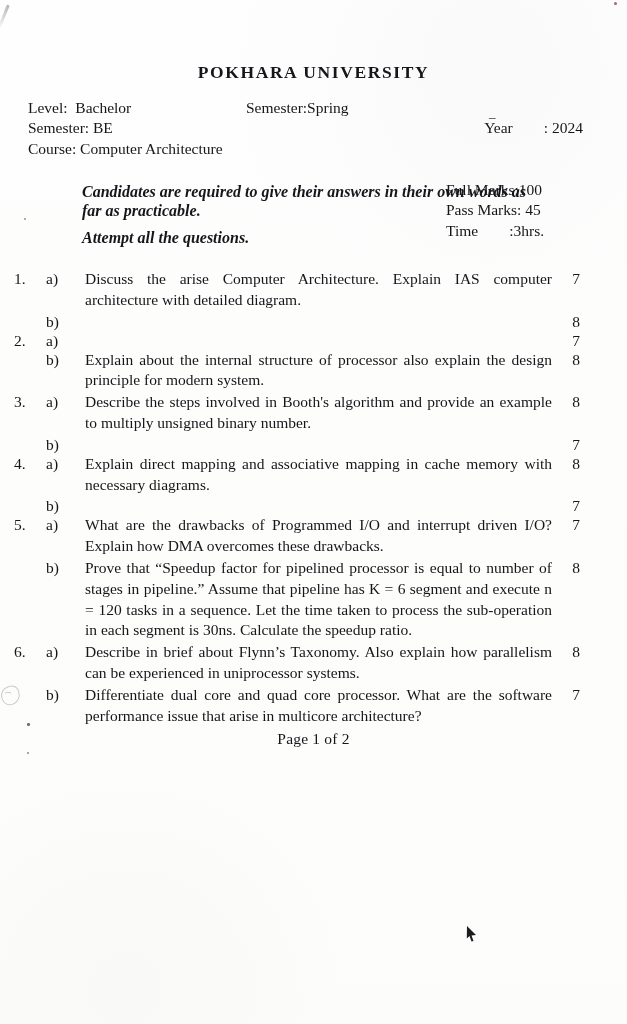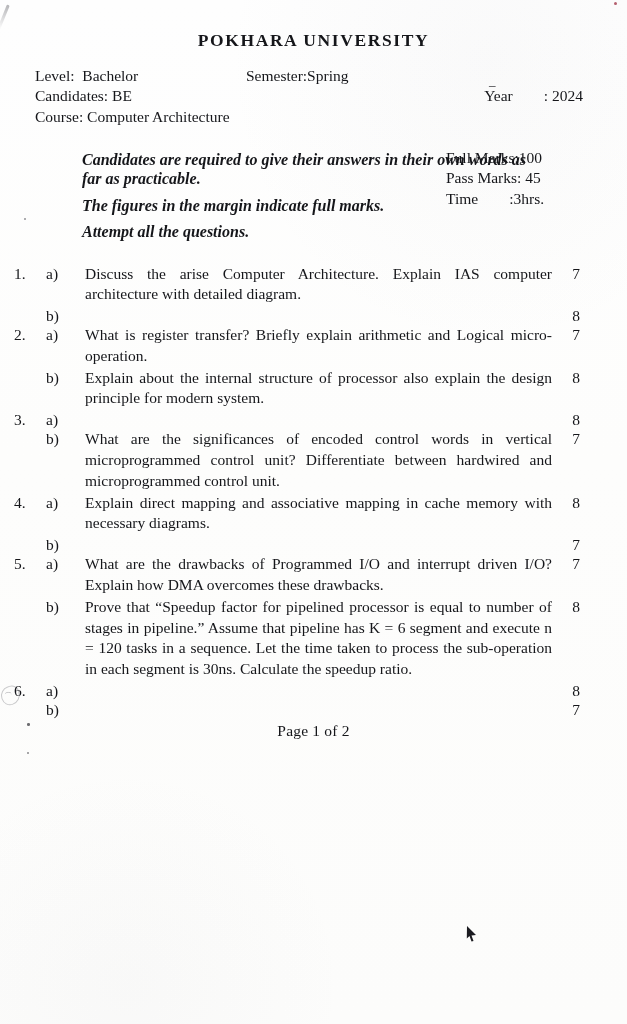--- a/index.html
+++ b/index.html
@@ -124,35 +124,35 @@
     position: relative;
     z-index: 3;
   }
 
   
   .doc-title {
     text-align: center;
     font-weight: bold;
     font-size: 17.5px;
     letter-spacing: 1.6px;
-    padding-top: 32px;
+    padding-top: 64px;
     line-height: 1;
   }
 
   .meta {
     position: relative;
     margin-top: 16px;
     height: 84px;
     font-size: 15.5px;
     line-height: 20.5px;
   }
 
   .meta-left {
     position: absolute;
-    left: 35px;
+    left: 28px;
     top: 0;
     font-family: Liberation Serif, serif;
   }
   .meta-mid {
     position: absolute;
     left: 246px;
     top: 0;
   }
   .meta-right {
     position: absolute;
@@ -265,21 +265,21 @@
   </svg>
 
   <div class="content">
 
     <div class="doc-title">POKHARA UNIVERSITY</div>
 
     <div class="meta">
 
       <div class="meta-left">
         <div class="meta-row">Level:  Bachelor</div>
-        <div class="meta-row">Candidates: BE</div>
+        <div class="meta-row">Semester: BE</div>
         <div class="meta-row">Course: Computer Architecture</div>
       </div>
 
       <div class="meta-mid">
         <div class="meta-row">Semester:Spring</div>
       </div>
 
       <div class="meta-right">
         <div class="meta-row year-row">
           <span>Year        : 2024</span>
@@ -287,57 +287,55 @@
         </div>
         <div class="meta-row">Full Marks:100</div>
         <div class="meta-row">Pass Marks: 45</div>
         <div class="meta-row">Time        :3hrs.</div>
       </div>
 
     </div>
 
     <div class="instructions">
       <div class="instr-line">Candidates are required to give their answers in their own words as far as practicable.</div>
-      <div class="instr-line">The figures in the margin indicate full marks.</div>
       <div class="instr-line">Attempt all the questions.</div>
     </div>
 
     <div class="questions">
 
       <div class="qrow">
         <div class="qnum">1.</div>
         <div class="qlet">a)</div>
         <div class="qtext">Discuss the arise Computer Architecture. Explain IAS computer architecture with detailed diagram.</div>
         <div class="qmarks">7</div>
       </div>
       <div class="qrow">
         <div class="qlet">b)</div>
         <div class="qmarks">8</div>
       </div>
 
       <div class="qrow">
         <div class="qnum">2.</div>
         <div class="qlet">a)</div>
-        <div class="qtext">What is register transfer? Briefly explain arithmetic and Logical micro-operation.</div>
         <div class="qmarks">7</div>
       </div>
       <div class="qrow">
         <div class="qlet">b)</div>
         <div class="qtext">Explain about the internal structure of processor also explain the design principle for modern system.</div>
         <div class="qmarks">8</div>
       </div>
 
       <div class="qrow">
         <div class="qnum">3.</div>
         <div class="qlet">a)</div>
-        <div class="qmarks">8</div>
-      </div>
-      <div class="qrow">
-        <div class="qlet">b)</div>
-        <div class="qtext">What are the significances of encoded control words in vertical microprogrammed control unit? Differentiate between hardwired and microprogrammed control unit.</div>
+        <div class="qtext">Describe the steps involved in Booth's algorithm and provide an example to multiply unsigned binary number.</div>
+        <div class="qmarks">8</div>
+      </div>
+      <div class="qrow">
+        <div class="qlet">b)</div>
         <div class="qmarks">7</div>
       </div>
 
       <div class="qrow">
         <div class="qnum">4.</div>
         <div class="qlet">a)</div>
         <div class="qtext">Explain direct mapping and associative mapping in cache memory with necessary diagrams.</div>
         <div class="qmarks">8</div>
       </div>
       <div class="qrow">
@@ -353,24 +351,26 @@
       </div>
       <div class="qrow">
         <div class="qlet">b)</div>
         <div class="qtext">Prove that “Speedup factor for pipelined processor is equal to number of stages in pipeline.” Assume that pipeline has K = 6 segment and execute n = 120 tasks in a sequence. Let the time taken to process the sub-operation in each segment is 30ns. Calculate the speedup ratio.</div>
         <div class="qmarks">8</div>
       </div>
 
       <div class="qrow">
         <div class="qnum">6.</div>
         <div class="qlet">a)</div>
-        <div class="qmarks">8</div>
-      </div>
-      <div class="qrow">
-        <div class="qlet">b)</div>
+        <div class="qtext">Describe in brief about Flynn’s Taxonomy. Also explain how parallelism can be experienced in uniprocessor systems.</div>
+        <div class="qmarks">8</div>
+      </div>
+      <div class="qrow">
+        <div class="qlet">b)</div>
+        <div class="qtext">Differentiate dual core and quad core processor. What are the software performance issue that arise in multicore architecture?</div>
         <div class="qmarks">7</div>
       </div>
 
     </div>
 
     <div class="footer">Page 1 of 2</div>
 
   </div>
 </div>
 

